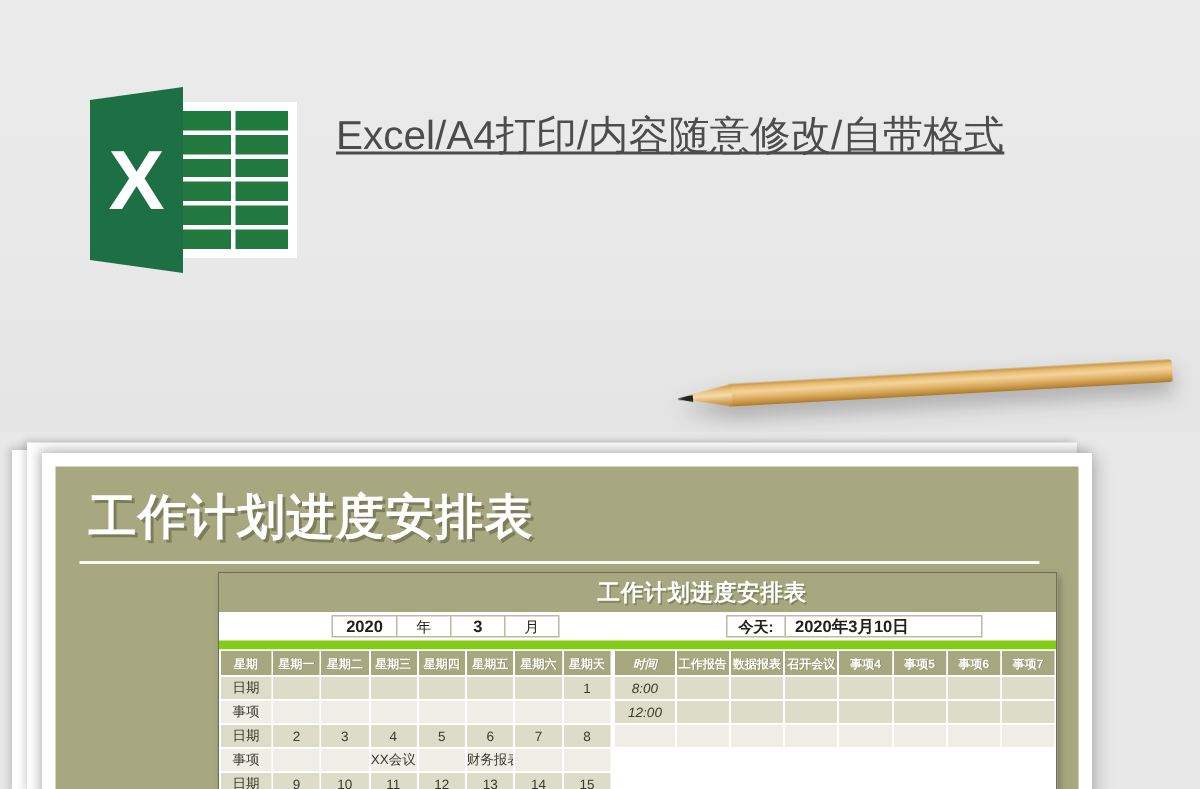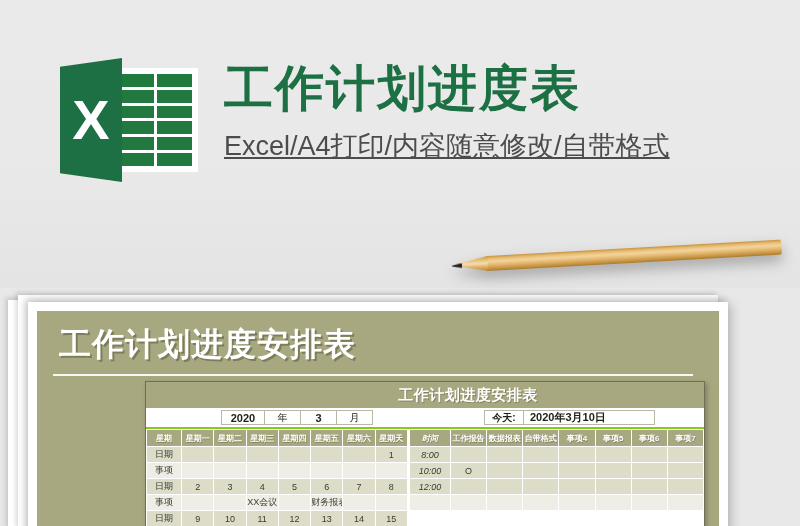--- a/index.html
+++ b/index.html
@@ -213,21 +213,21 @@
     letter-spacing: .5px;
     text-shadow: 1px 1px 0 rgba(95,95,65,.5);
   }
   #sheet-ctrl-row {
     height: 19px;
     background: #ffffff;
     display: flex;
     align-items: center;
     font-size: 10px;
     color: #2a2a22;
-    border-bottom: 2px solid #84cc16;
+    border-bottom: 6px solid #84cc16;
   }
   .ctrl-spacer { width: 76px; }
   .ctrl-cell {
     height: 15px;
     border: 1px solid #b9b9a5;
     margin-left: -1px;
     display: flex;
     align-items: center;
     justify-content: center;
     box-sizing: border-box;
@@ -295,21 +295,20 @@
             <i></i>
             <i></i>
             <i></i>
         </div>
       </div>
       <div class="xl-front"></div>
       <div class="xl-x">X</div>
     </div>
 
     <div id="hero-text">
-      <div id="hero-title">工作计划进度表</div>
       <div id="hero-sub">Excel/A4打印/内容随意修改/自带格式</div>
     </div>
 
   </div>
 
   <div id="pencil">
     <div class="pc-body"></div>
     <div class="pc-wood"></div>
     <div class="pc-tip"></div>
   </div>
@@ -419,49 +418,39 @@
                 </tbody>
             </table>
           </div>
           <div id="sheet-right">
             <table class="grid">
               <thead>
                   <tr id="rt-head">
                     <th class="sep-col" style="width: 40px;">时间</th>
                     <th>工作报告</th>
                     <th>数据报表</th>
-                    <th>自带格式</th>
+                    <th>召开会议</th>
                     <th>事项4</th>
                     <th>事项5</th>
                     <th>事项6</th>
                     <th>事项7</th>
                   </tr>
                 </thead>
               <tbody id="rt-body">
                   <tr class="band-a">
                     <td class="lbl sep-col" style="width: 40px;">8:00</td>
                     <td></td>
                     <td></td>
                     <td></td>
                     <td></td>
                     <td></td>
                     <td></td>
                     <td></td>
                   </tr>
                   <tr class="band-a">
-                    <td class="lbl sep-col" style="width: 40px;">10:00</td>
-                    <td class="mark">O</td>
-                    <td></td>
-                    <td></td>
-                    <td></td>
-                    <td></td>
-                    <td></td>
-                    <td></td>
-                  </tr>
-                  <tr class="band-a">
                     <td class="lbl sep-col" style="width: 40px;">12:00</td>
                     <td></td>
                     <td></td>
                     <td></td>
                     <td></td>
                     <td></td>
                     <td></td>
                     <td></td>
                   </tr>
                   <tr class="band-b">

